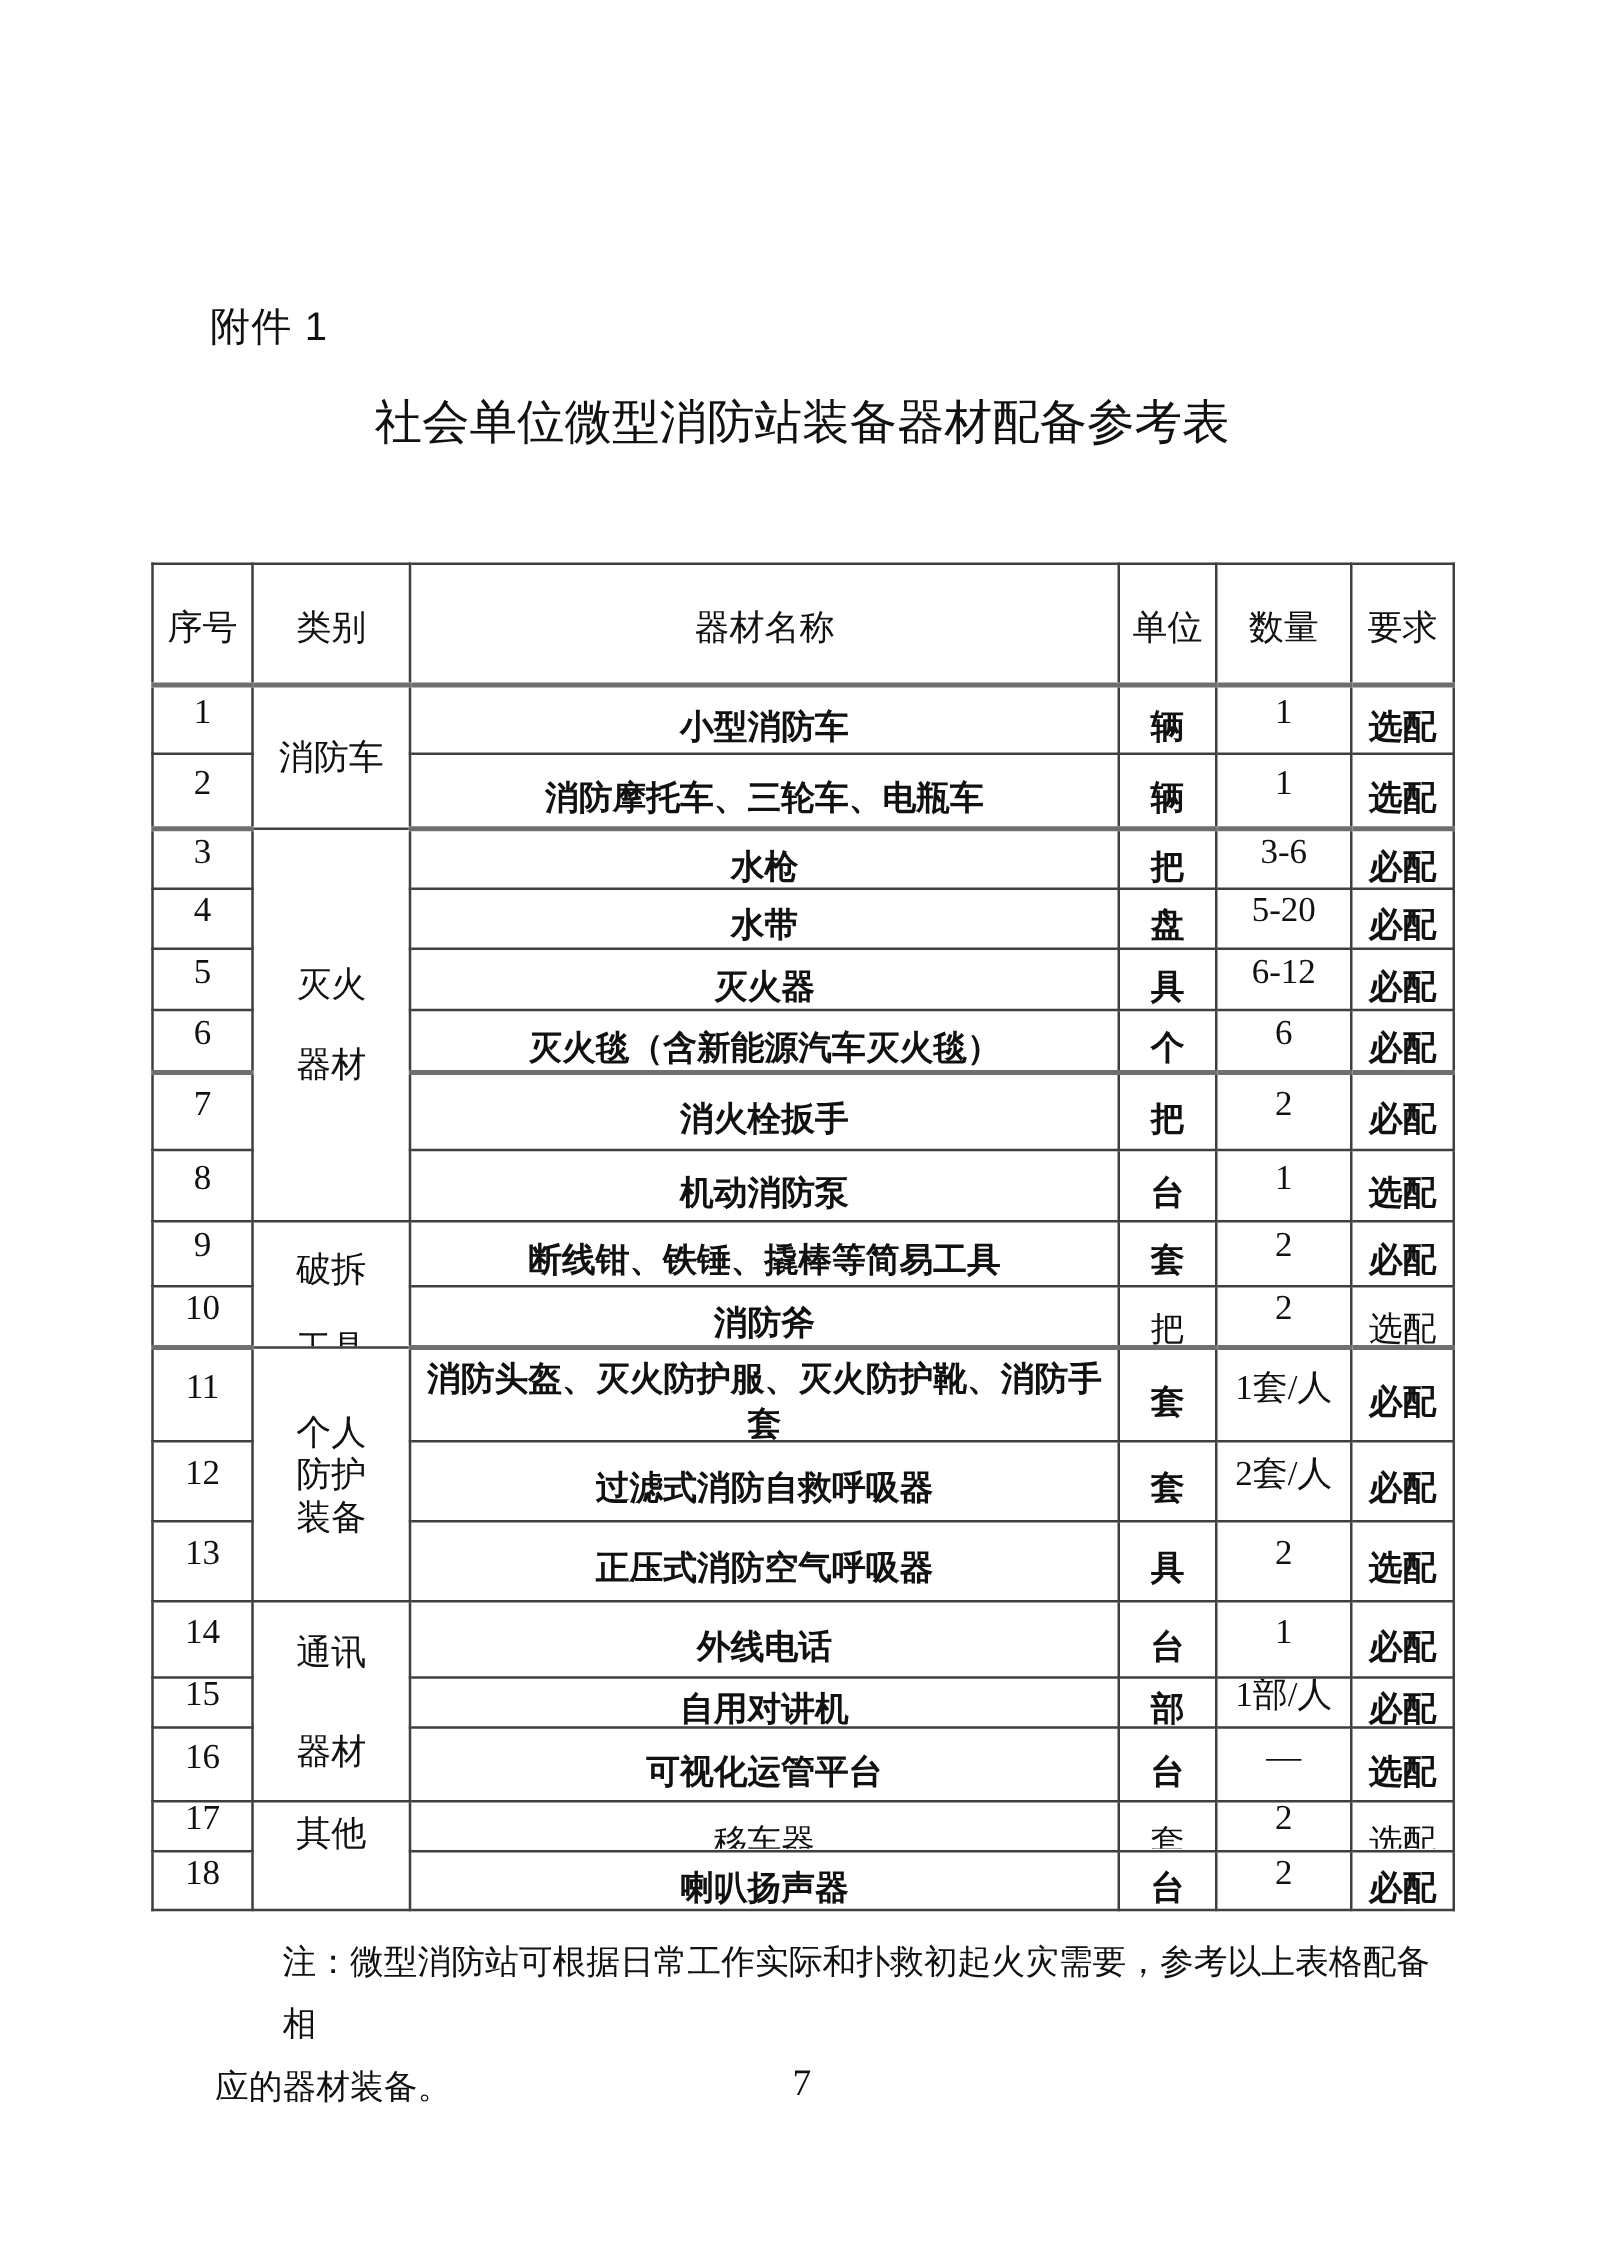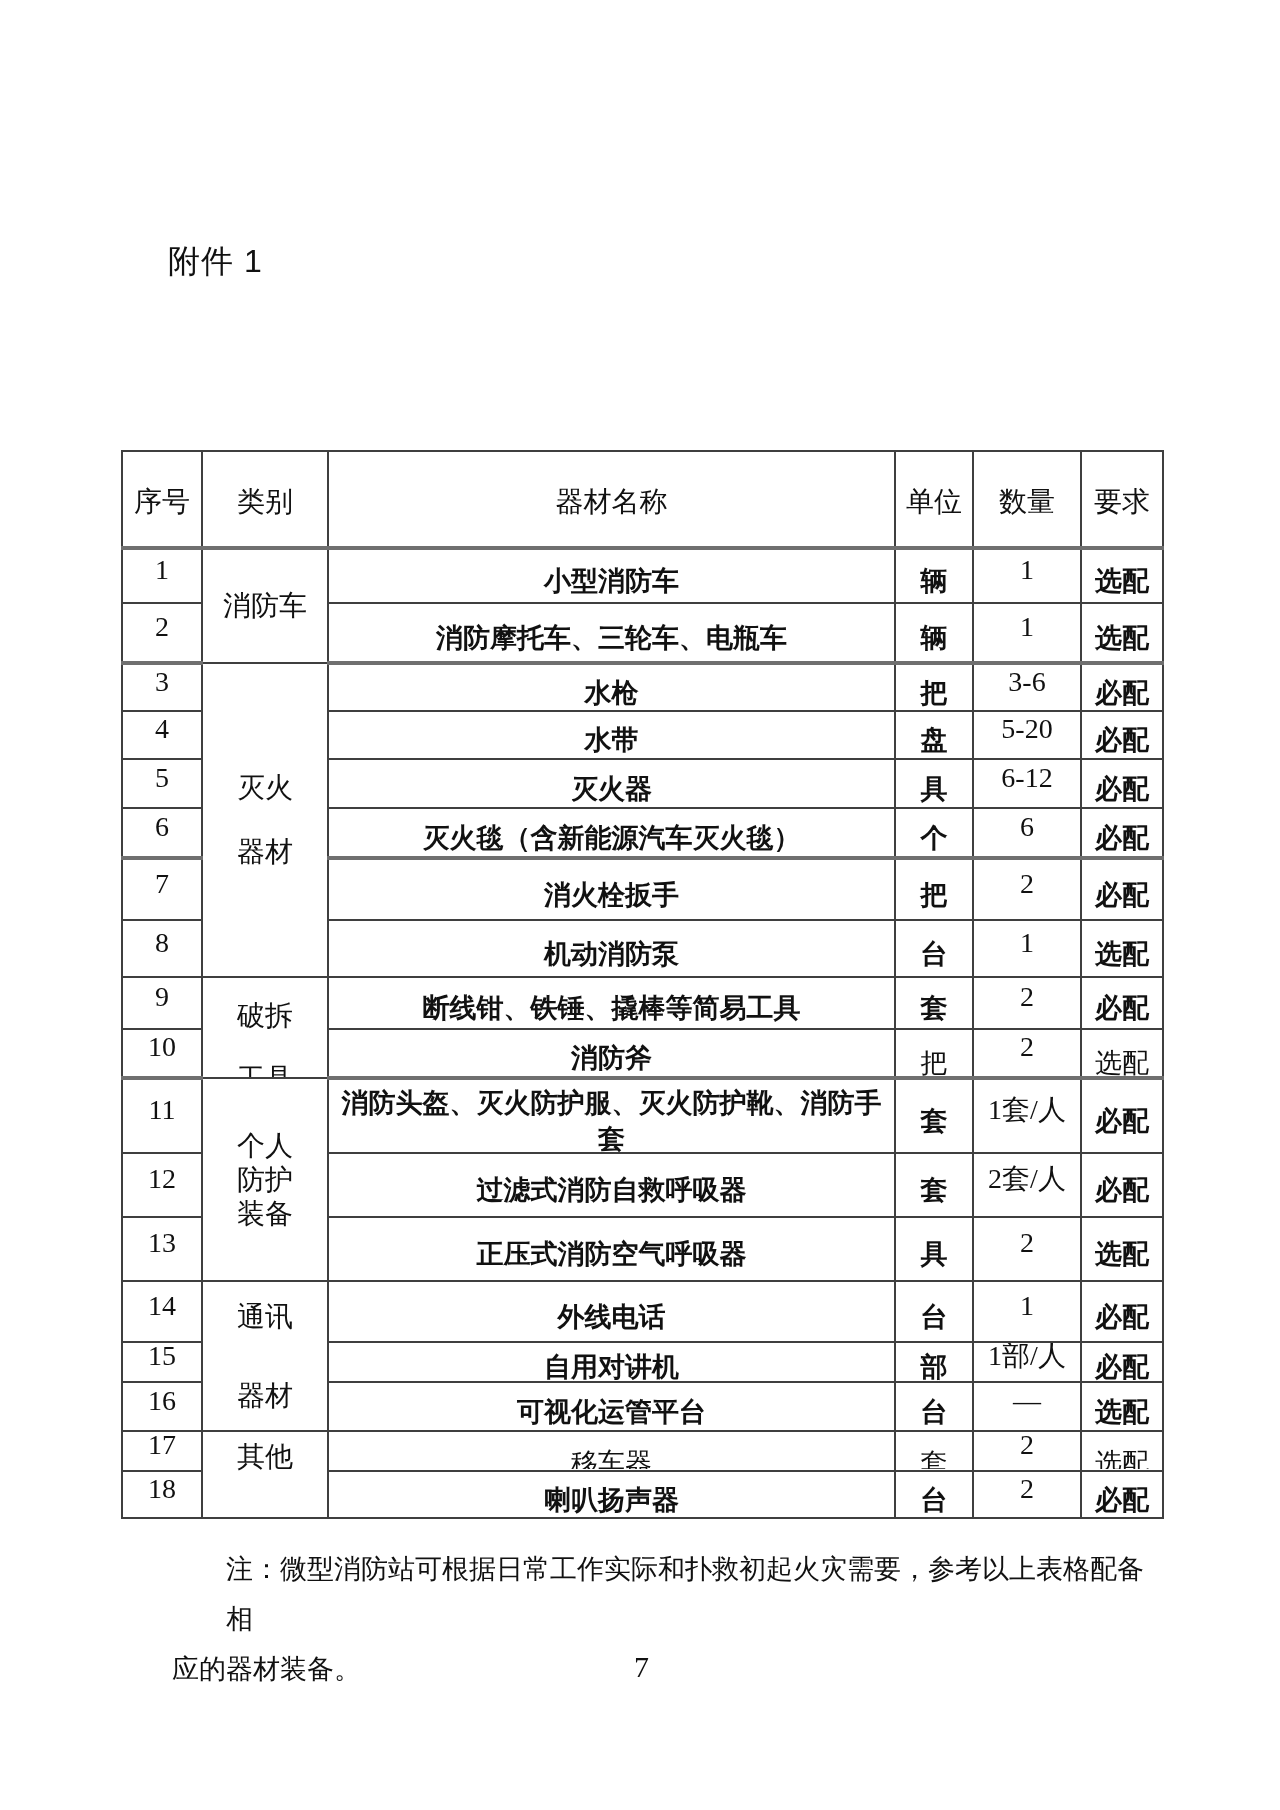--- a/index.html
+++ b/index.html
@@ -65,20 +65,21 @@
     font-family:"Liberation Serif", serif; font-size:30px;
   }
 </style>
 </head>
 <body>
 
 <div class="page">
 
   <div class="attachment">附件 1</div>
 
+  <h1 class="doc-title">社会单位微型消防站装备器材配备参考表</h1>
 
   <table class="equip">
     <colgroup>
       <col class="c-no">
         <col class="c-cat">
         <col class="c-name">
         <col class="c-unit">
         <col class="c-qty">
         <col class="c-req">
     </colgroup>
@@ -242,21 +243,21 @@
       <td class="num"><span class="cellv">1</span></td>
       <td class="zh"><span class="cellv">必配</span></td>
     </tr>
     <tr style="height:40px">
       <td class="num"><span class="cellv">15</span></td>
       <td class="zh"><span class="cellv">自用对讲机</span></td>
       <td class="zh"><span class="cellv">部</span></td>
       <td class="num"><span class="cellv">1部/人</span></td>
       <td class="zh"><span class="cellv">必配</span></td>
     </tr>
-    <tr style="height:49px">
+    <tr style="height:59px">
       <td class="num"><span class="cellv">16</span></td>
       <td class="zh"><span class="cellv">可视化运管平台</span></td>
       <td class="zh"><span class="cellv">台</span></td>
       <td class="num"><span class="cellv">—</span></td>
       <td class="zh"><span class="cellv">选配</span></td>
     </tr>
 
     <tr style="height:40px">
       <td class="num"><span class="cellv">17</span></td>
       <td class="cat g5" rowspan="2">

